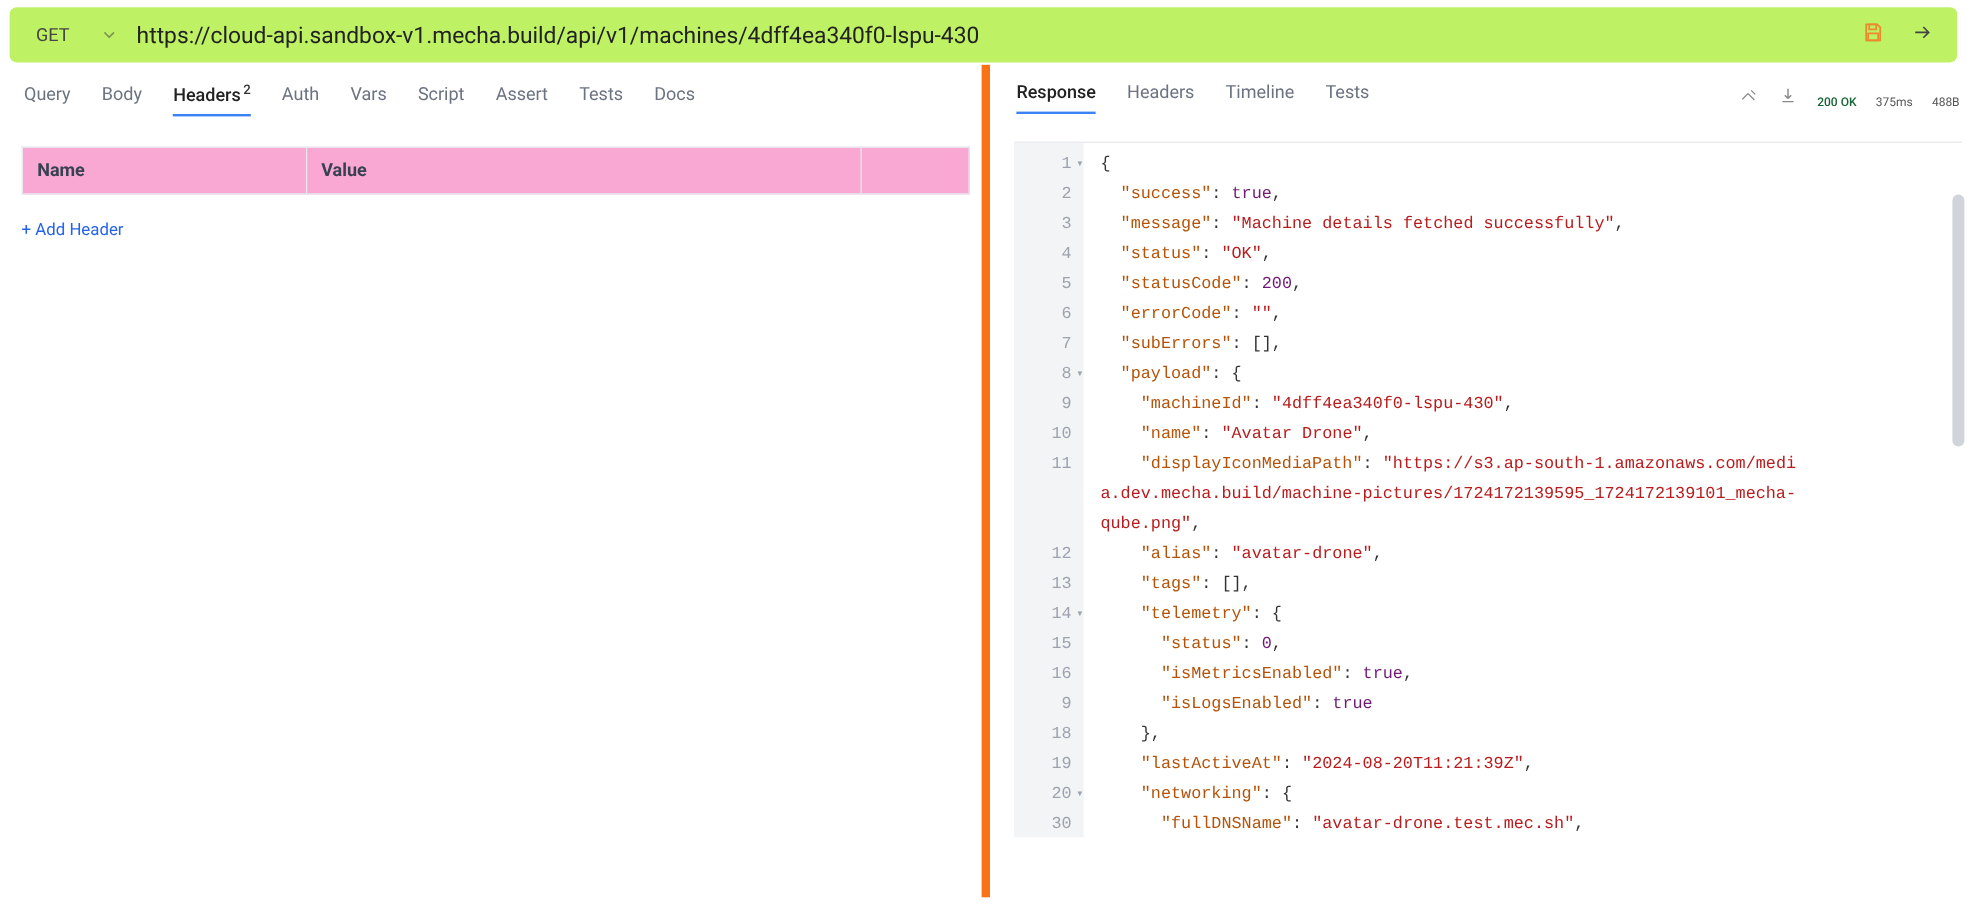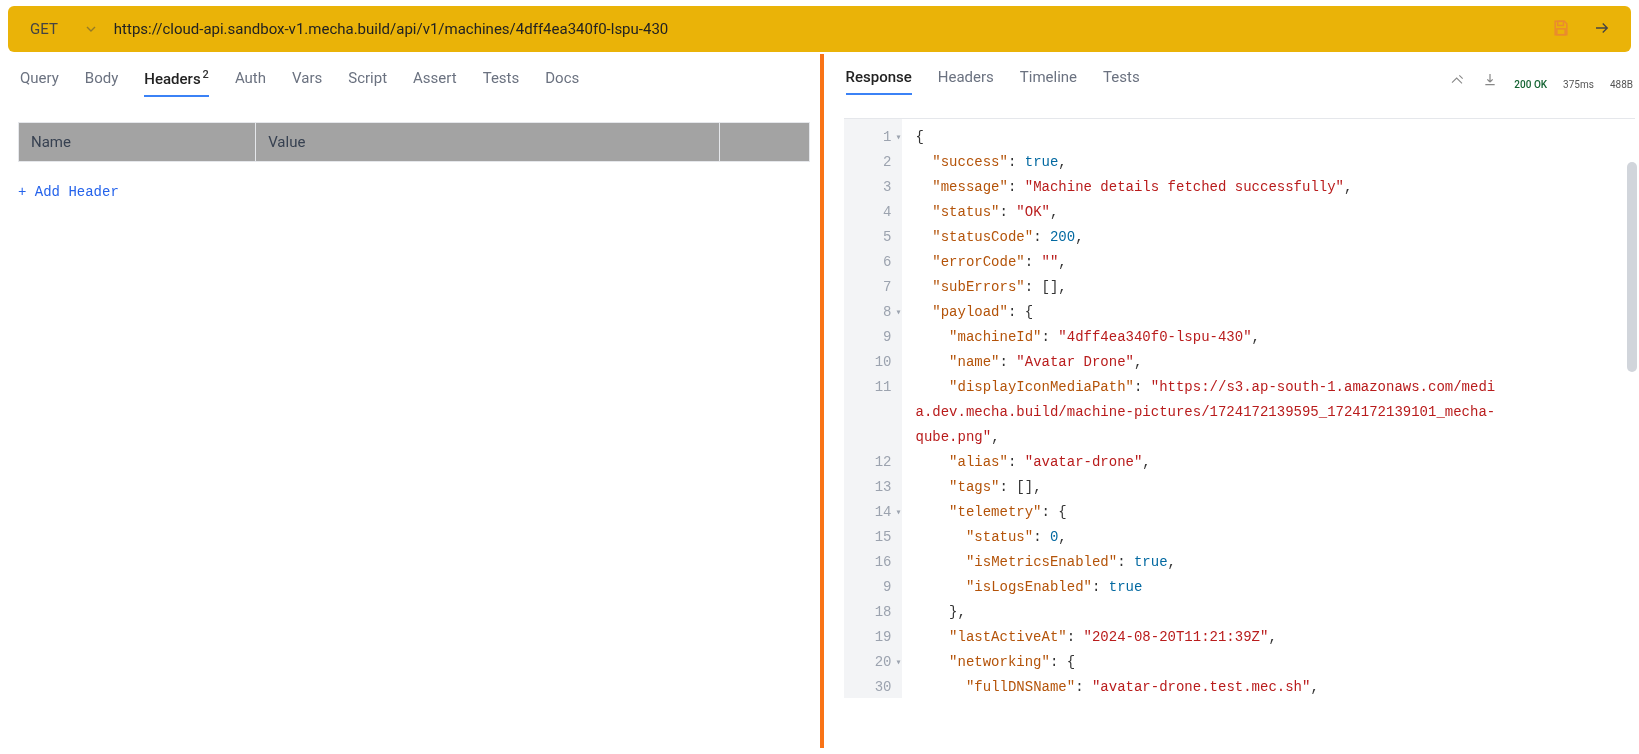--- a/index.html
+++ b/index.html
@@ -1,57 +1,57 @@
 <!DOCTYPE html>
 <html><head>
 <meta charset="utf-8">
 <style>
   * { box-sizing: border-box; margin: 0; padding: 0; }
   body { font-family: -apple-system, BlinkMacSystemFont, "Segoe UI", Roboto, Helvetica, Arial, sans-serif; font-size: 14px; color: #333; background: #fff; }
 
-  .url-bar { display: flex; align-items: center; background: #eab308; height: 46px; padding: 0 18px; gap: 14px; border-radius: 6px; margin: 6px 8px 2px 8px; }
+  .url-bar { display: flex; align-items: center; background: #bef264; height: 46px; padding: 0 18px; gap: 14px; border-radius: 6px; margin: 6px 8px 2px 8px; }
   .method-select { display: flex; align-items: center; gap: 28px; font-size: 15px; color: #444; cursor: pointer; padding: 0 4px; }
   .method-select svg { opacity: .5; }
-  .url-text { flex: 1; font-size: 15px; color: #222; white-space: nowrap; overflow: hidden; }
+  .url-text { flex: 1; font-size: 19px; color: #222; white-space: nowrap; overflow: hidden; }
   .url-actions { display: flex; align-items: center; gap: 20px; }
   .save-icon { color: #ea8a2f; }
   .arrow-icon { color: #444; }
 
   .split { display: flex; height: calc(754px - 60px); }
   .pane { flex: 1; padding: 10px 0 0 0; min-width: 0; }
-  .pane.left { border-right: 4px solid #f97316; padding-right: 10px; padding-left: 18px; }
+  .pane.left { border-right: 7px solid #f97316; padding-right: 10px; padding-left: 18px; }
   .pane.right { padding-left: 20px; padding-right: 4px; position: relative; }
 
   .tabs { display: flex; gap: 26px; padding: 4px 2px 0 2px; font-size: 15px; color: #6b7280; align-items: center; }
   .tab { padding-bottom: 8px; cursor: pointer; position: relative; }
   .tab.active { color: #222; font-weight: 500; }
   .tab.active::after { content:""; position:absolute; left:0; right:0; bottom:-1px; height:2px; background:#3b82f6; }
   .tab sup { font-size: 11px; color:#333; margin-left:2px; }
 
   .resp-meta { margin-left:auto; display:flex; align-items:flex-end; gap:16px; font-size:10px; color:#555; }
   .resp-meta .status-ok { color:#166534; font-weight:500; }
   .meta-icon { color:#888; cursor:pointer; }
 
   table.hdr { width: 100%; border-collapse: collapse; margin-top: 26px; font-size: 15px; }
   table.hdr th, table.hdr td { border:1px solid #e5e7eb; text-align:left; padding:10px 12px; vertical-align: middle; }
-  table.hdr th { font-weight:400; color:#374151; background:#a3a3a3; }
+  table.hdr th { font-weight:700; color:#374151; background:#f9a8d4; }
   .cell-actions { width:90px; text-align:center !important; }
   .chk { width:16px; height:16px; accent-color:#2563eb; vertical-align:middle; }
   .trash { color:#4b5563; margin-left:14px; cursor:pointer; display:inline-flex; vertical-align:middle;}
-  .add-link { color:#2563eb; font-size:14px; margin-top:22px; display:inline-block; cursor:pointer;font-family:Liberation Mono, monospace; }
+  .add-link { color:#2563eb; font-size:14px; margin-top:22px; display:inline-block; cursor:pointer; }
 
   .code-wrap { display:flex; margin-top:24px; border-top:1px solid #e5e7eb; height:580px; overflow:hidden; font-family: "SFMono-Regular", Consolas, "Liberation Mono", Menlo, monospace; font-size:14px; line-height:25px; }
   .gutter { background:#f3f4f6; color:#9ca3af; text-align:right; padding: 6px 10px 0 12px; user-select:none; min-width:58px; }
   .gutter .ln { display:block; position:relative; }
   .gutter .fold::after { content:"▾"; position:absolute; right:-10px; font-size:10px; color:#9ca3af; }
   .code { padding:6px 8px 0 14px; white-space:pre; color:#333; overflow:hidden; flex:1; }
   .k { color:#b45309; } 
   .s { color:#b91c1c; } 
   .p { color:#333; }   
-  .n { color:#0369a1; } 
+  .n { color:#701a75; } 
 
   .vscroll { position:absolute; right:2px; top:108px; bottom:6px; width:12px; }
   .vscroll .track { position:absolute; inset:0; background:transparent; }
   .vscroll .thumb { position:absolute; right:0; top:0; width:10px; height:210px; background:#d1d5db; border-radius:5px; }
 </style>
 </head>
 <body>
 
 <div class="url-bar">
   <div class="method-select">

